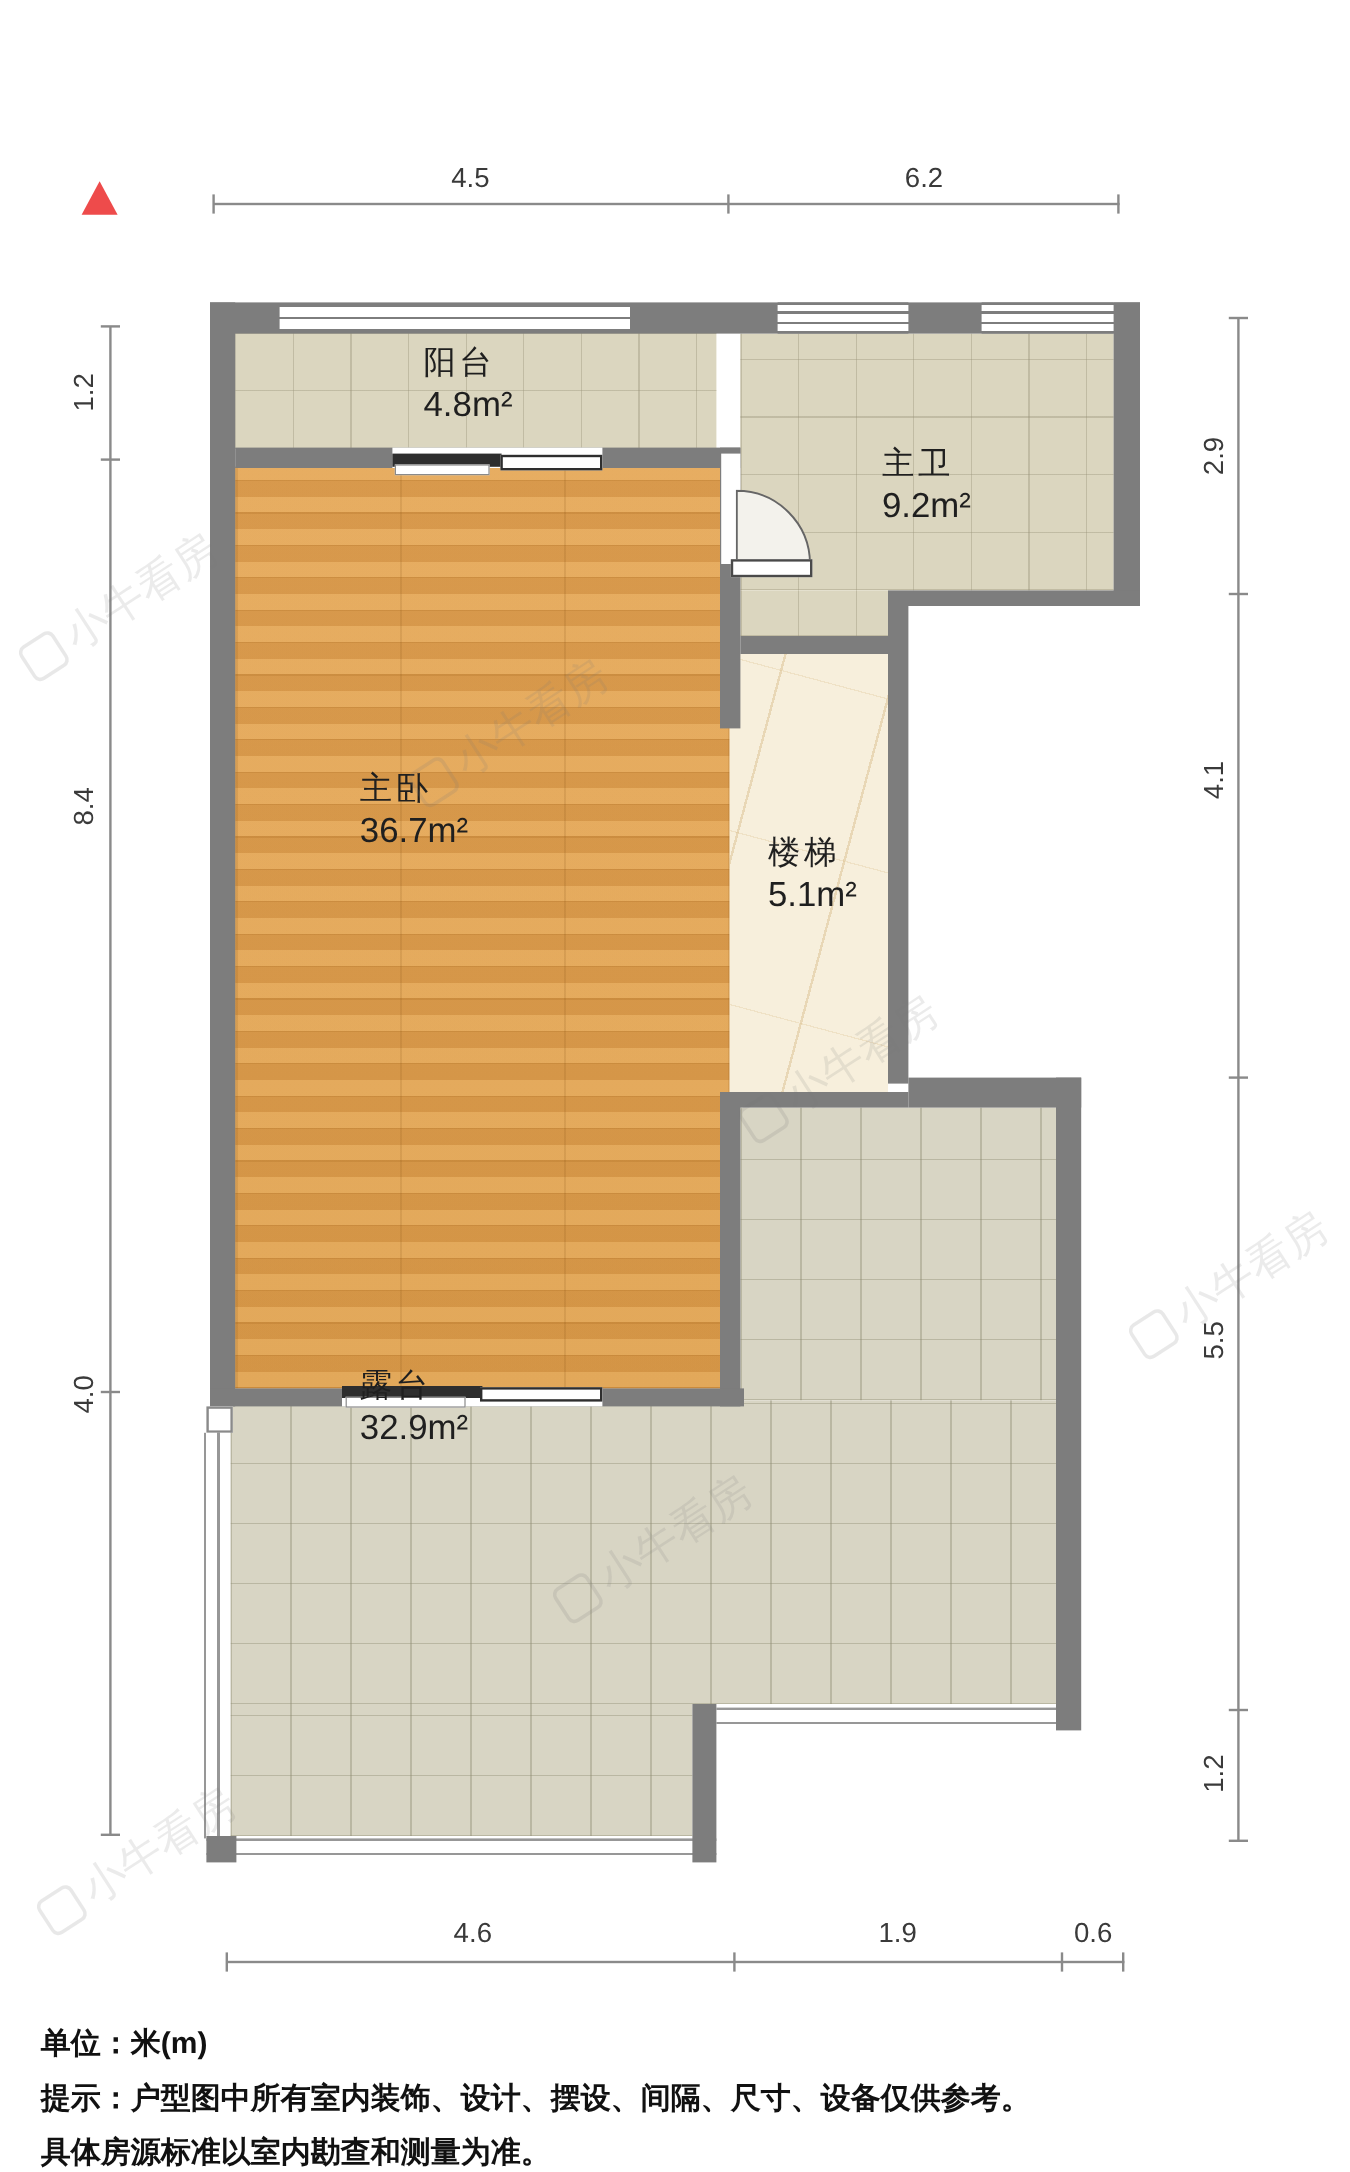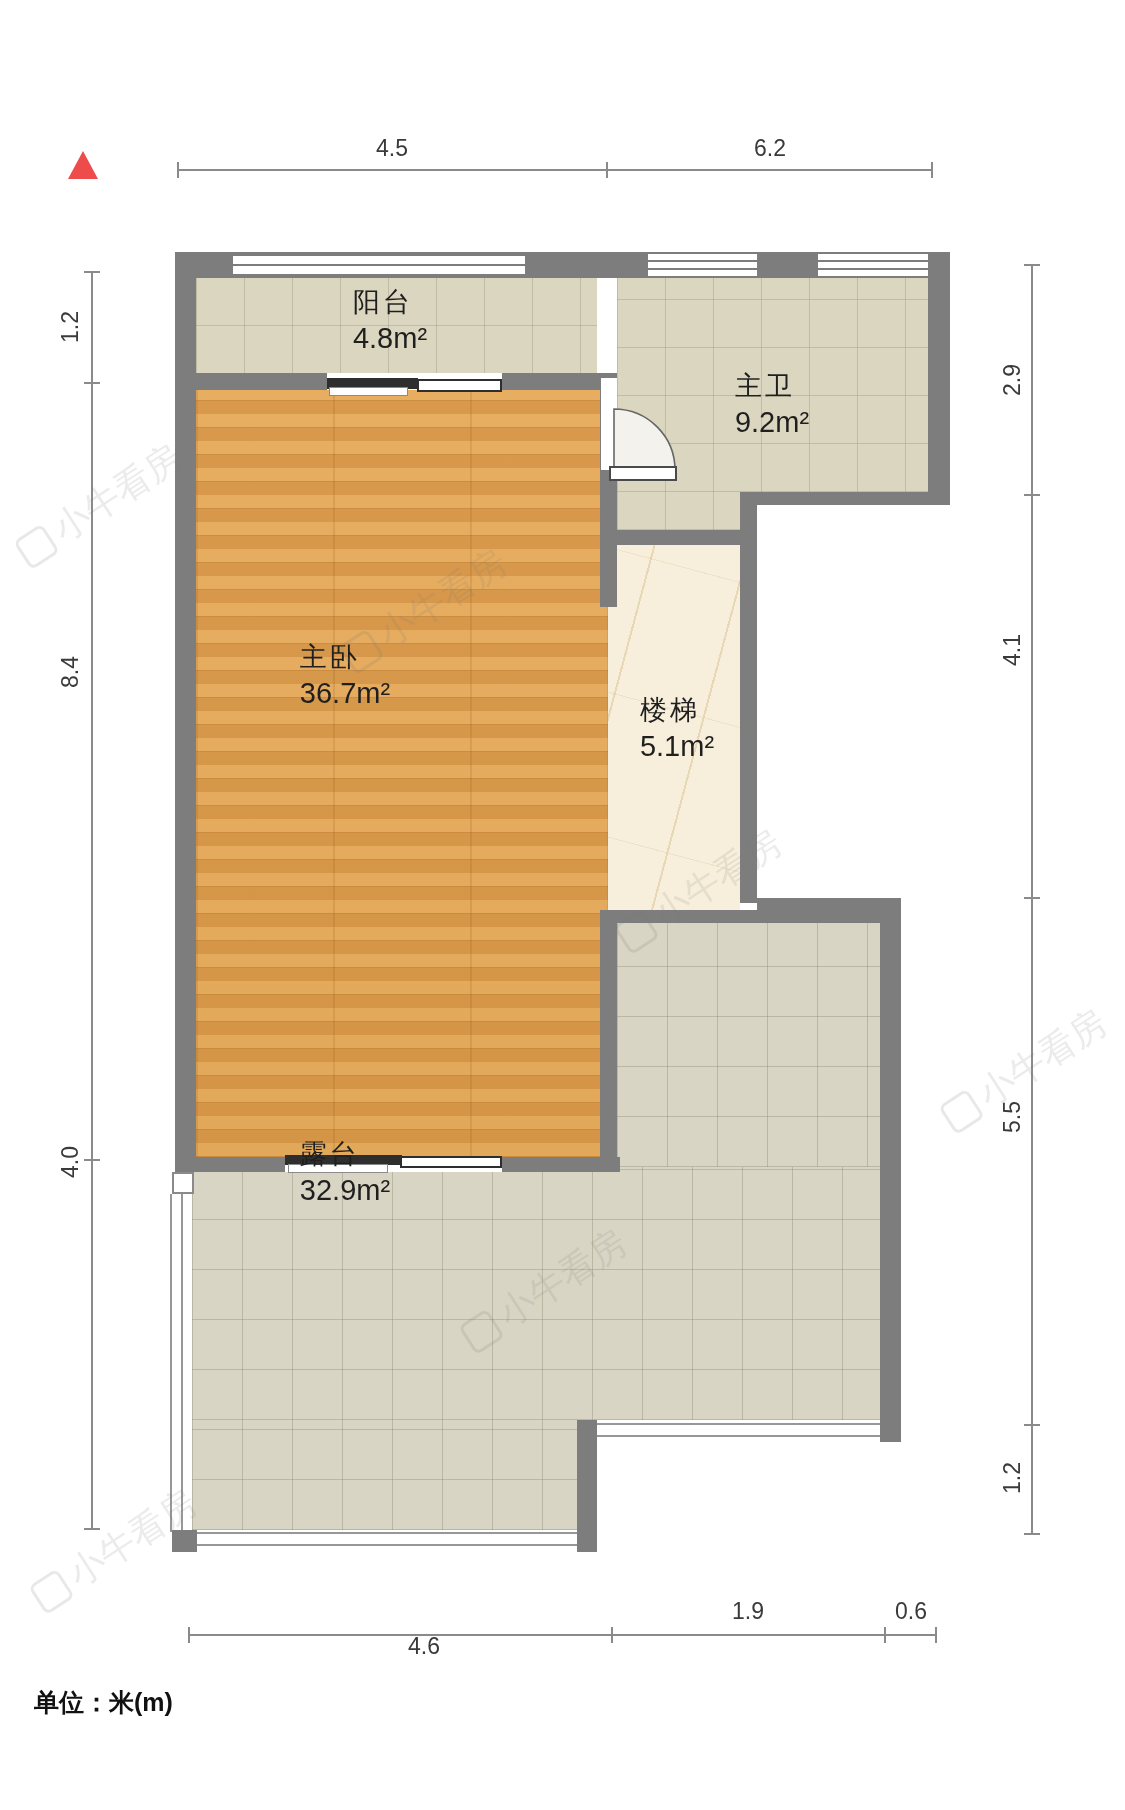--- a/index.html
+++ b/index.html
@@ -171,21 +171,21 @@
     <div class="dim-label rot" style="left:1012px;top:1117px;">5.5</div>
     <div class="dim-label rot" style="left:1012px;top:1478px;">1.2</div>
   </div>
 
   <div>
     <div class="dim-line-h" style="left:189px;top:1634px;width:748px;"></div>
     <div class="tick-v" style="left:188px;top:1627px;"></div>
     <div class="tick-v" style="left:611px;top:1627px;"></div>
     <div class="tick-v" style="left:884px;top:1627px;"></div>
     <div class="tick-v" style="left:935px;top:1627px;"></div>
-    <div class="dim-label" style="left:424px;top:1611px;margin-top:35px;">4.6</div>
+    <div class="dim-label" style="left:394px;top:1611px;">4.6</div>
     <div class="dim-label" style="left:748px;top:1611px;">1.9</div>
     <div class="dim-label" style="left:911px;top:1611px;">0.6</div>
   </div>
 
   <div class="wm" style="left:100px;top:505px;">
       <span class="wm-icon"></span>
       <span>小牛看房</span>
     </div>
   <div class="wm" style="left:425px;top:610px;">
       <span class="wm-icon"></span>
@@ -202,14 +202,16 @@
   <div class="wm" style="left:545px;top:1290px;">
       <span class="wm-icon"></span>
       <span>小牛看房</span>
     </div>
   <div class="wm" style="left:115px;top:1550px;">
       <span class="wm-icon"></span>
       <span>小牛看房</span>
     </div>
 
   <div class="footer-line" style="top:1686px;">单位：米(m)</div>
+  <div class="footer-line" style="top:1732px;">提示：户型图中所有室内装饰、设计、摆设、间隔、尺寸、设备仅供参考。</div>
+  <div class="footer-line" style="top:1777px;">具体房源标准以室内勘查和测量为准。</div>
 
 </div>
 
 </body></html>

